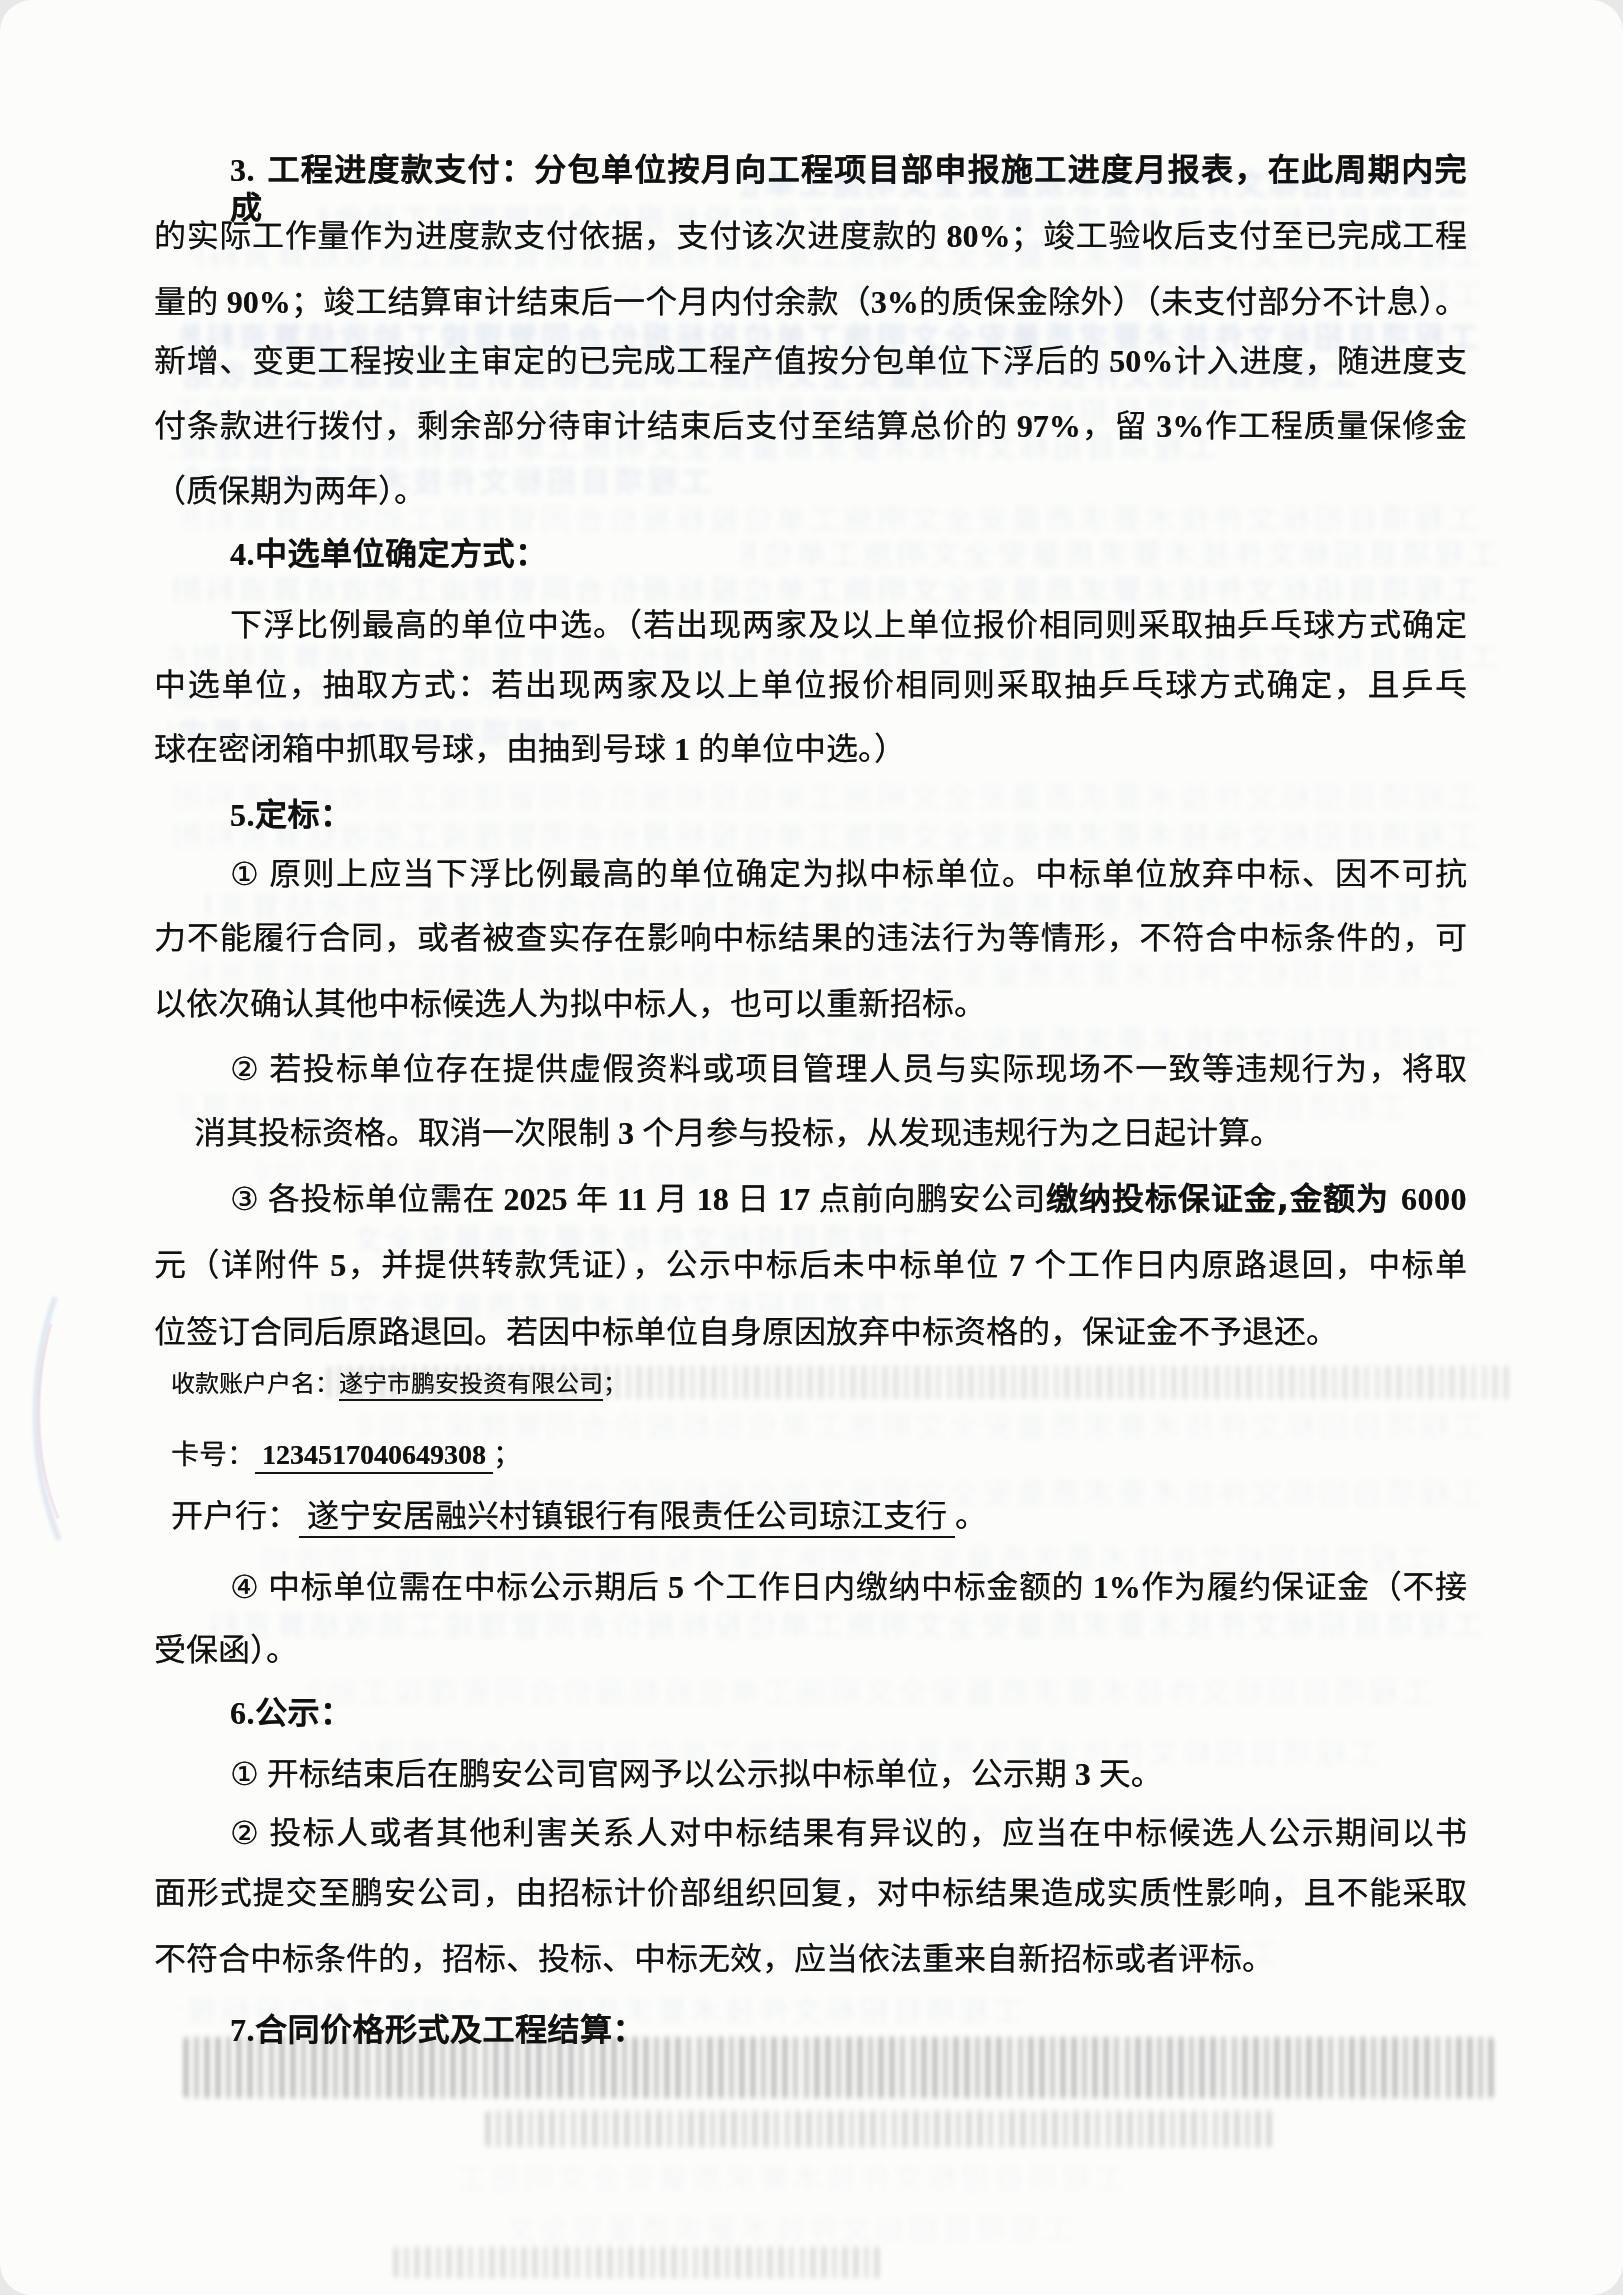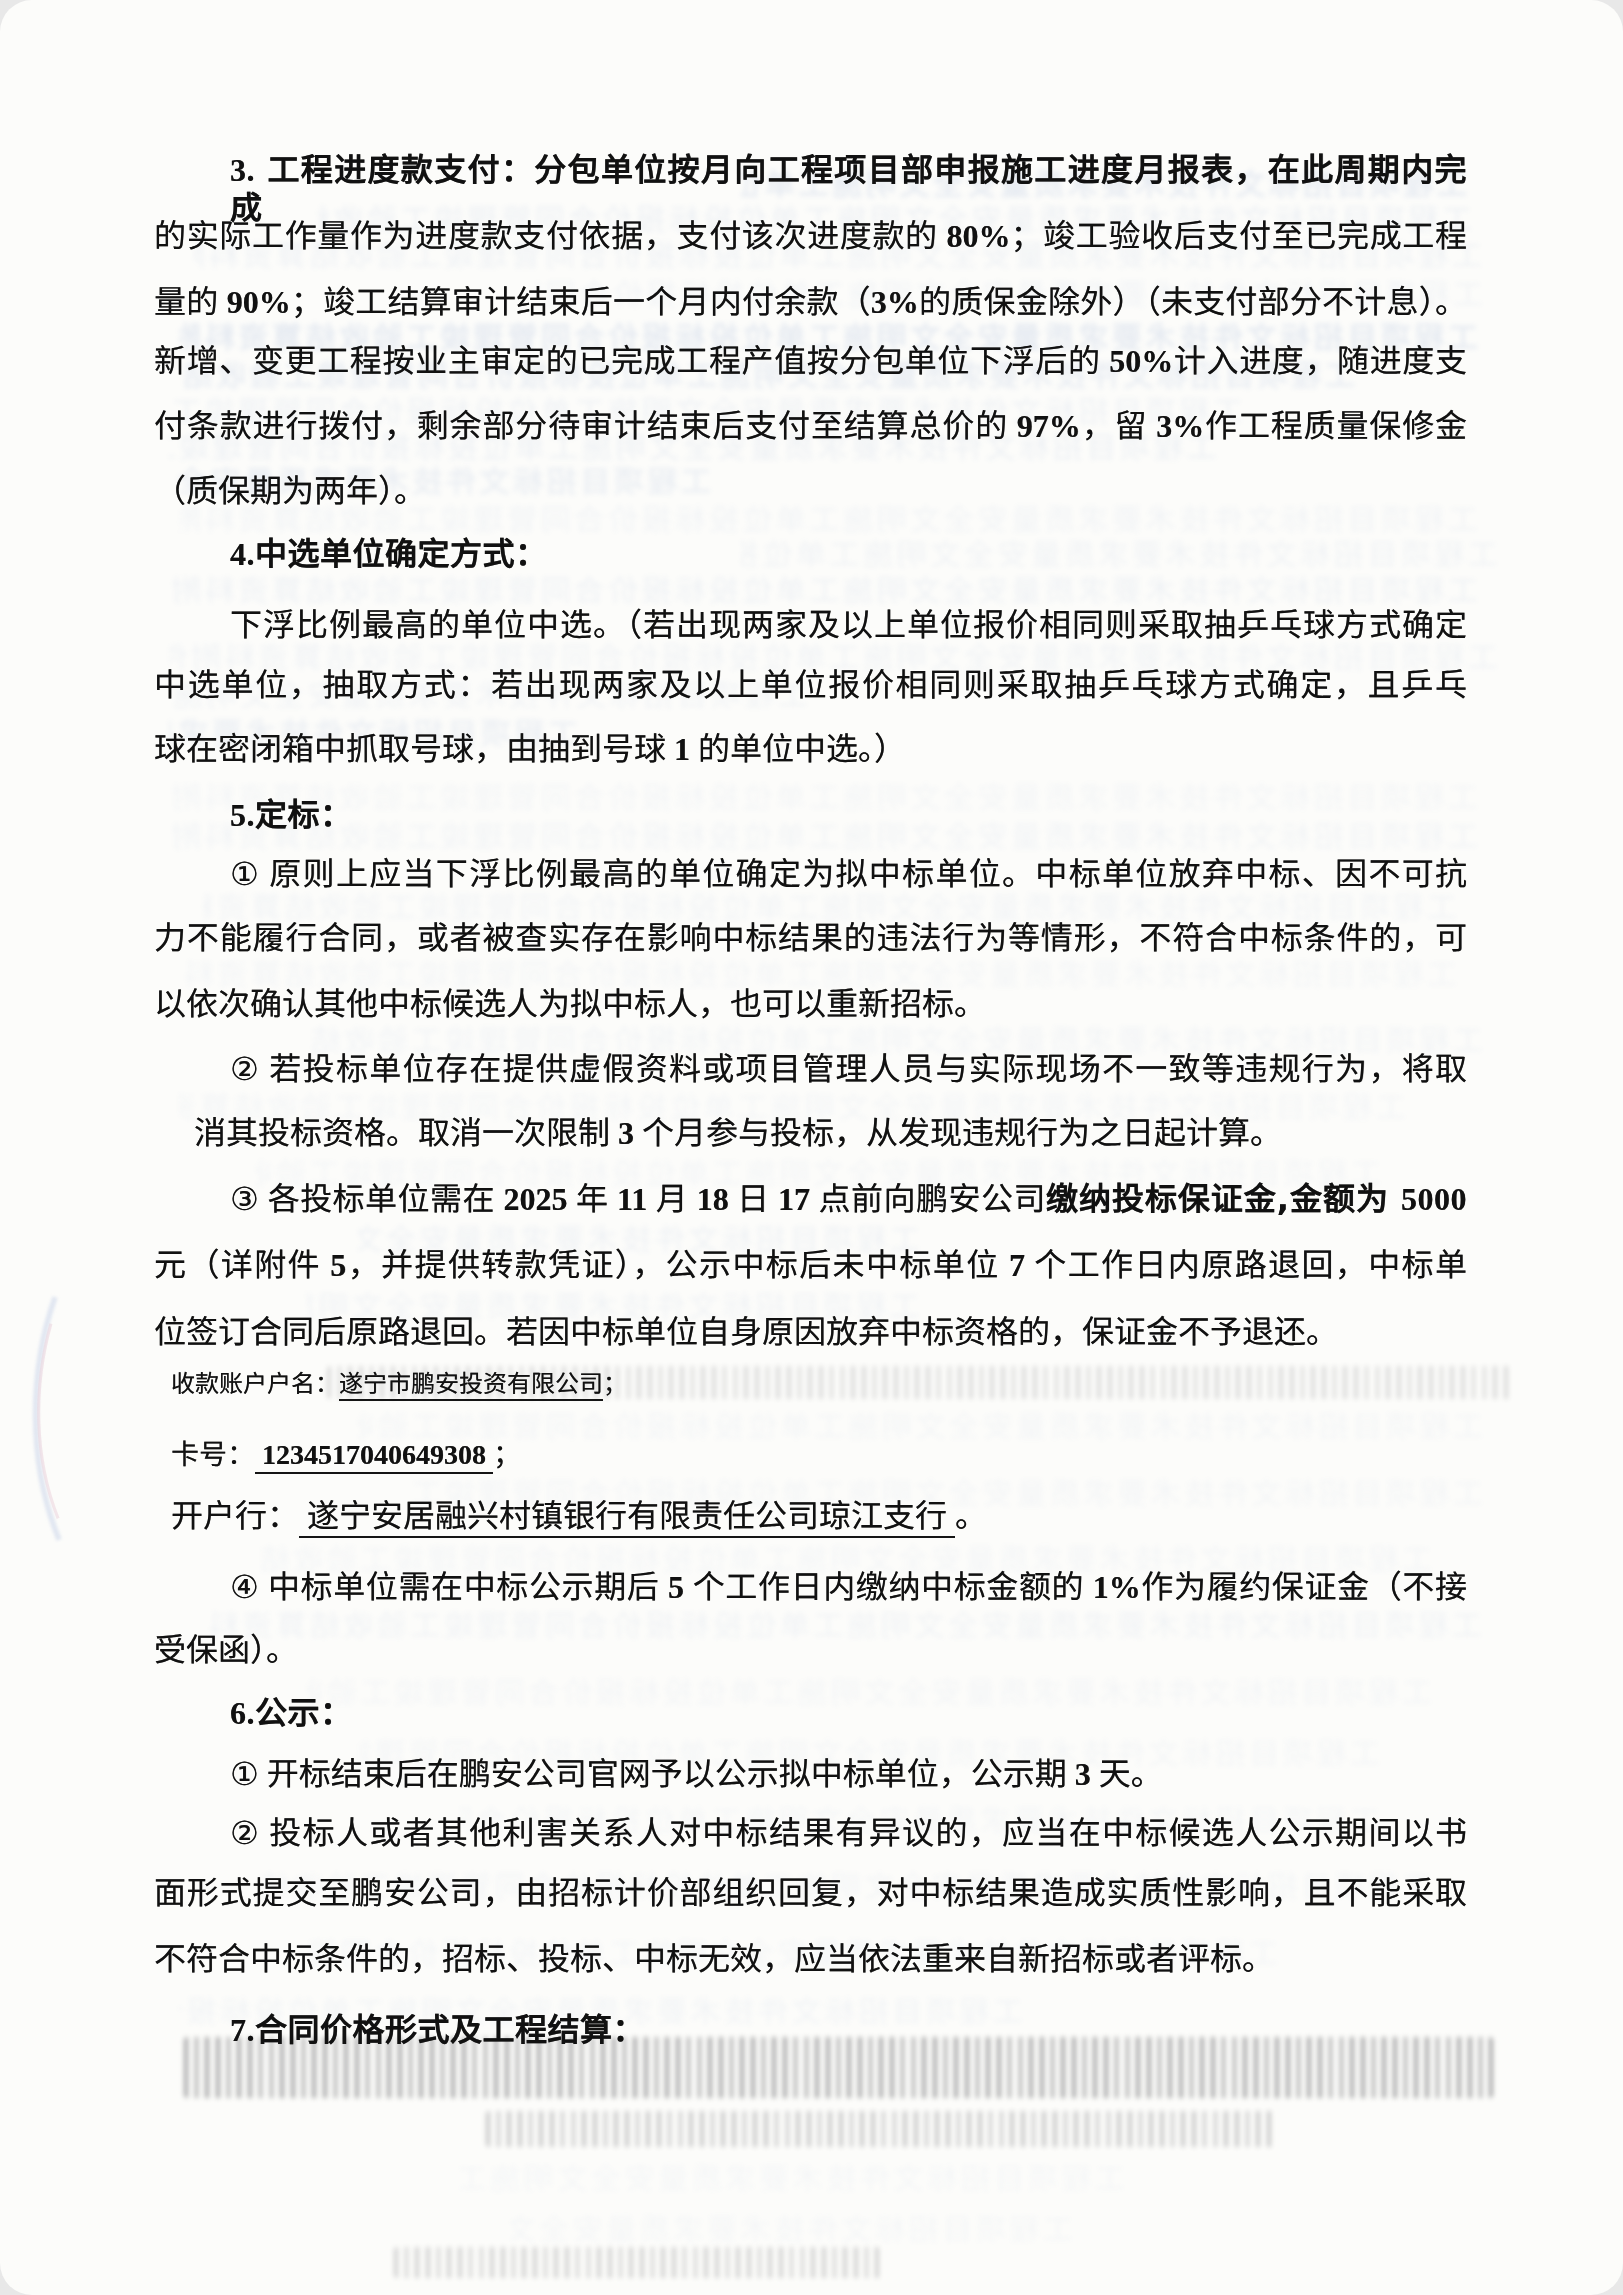--- a/index.html
+++ b/index.html
@@ -125,21 +125,21 @@
       <div class="line b" style="top: 536px; left: 230px;"><span class=""><span class="num">4.</span>中选单位确定方式：</span></div>
       <div class="line j" style="top: 607px; left: 230px; width: 1237px;"><span class="">下浮比例最高的单位中选。（若出现两家及以上单位报价相同则采取抽乒乓球方式确定</span></div>
       <div class="line j" style="top: 667px; left: 154px; width: 1313px;"><span class="">中选单位，抽取方式：若出现两家及以上单位报价相同则采取抽乒乓球方式确定，且乒乓</span></div>
       <div class="line" style="top: 731px; left: 154px;"><span class="">球在密闭箱中抓取号球，由抽到号球 <span class="num">1</span> 的单位中选。）</span></div>
       <div class="line b" style="top: 797px; left: 230px;"><span class=""><span class="num">5.</span>定标：</span></div>
       <div class="line j" style="top: 856px; left: 230px; width: 1237px;"><span class=""><span class="circ">①</span> 原则上应当下浮比例最高的单位确定为拟中标单位。中标单位放弃中标、因不可抗</span></div>
       <div class="line j" style="top: 920px; left: 154px; width: 1313px;"><span class="">力不能履行合同，或者被查实存在影响中标结果的违法行为等情形，不符合中标条件的，可</span></div>
       <div class="line" style="top: 986px; left: 154px;"><span class="">以依次确认其他中标候选人为拟中标人，也可以重新招标。</span></div>
       <div class="line j" style="top: 1051px; left: 230px; width: 1237px;"><span class=""><span class="circ">②</span> 若投标单位存在提供虚假资料或项目管理人员与实际现场不一致等违规行为，将取</span></div>
       <div class="line" style="top: 1115px; left: 154px; margin-left: 40px;"><span class="">消其投标资格。取消一次限制 <span class="num">3</span> 个月参与投标，从发现违规行为之日起计算。</span></div>
-      <div class="line j" style="top: 1181px; left: 230px; width: 1237px;"><span class=""><span class="circ">③</span> 各投标单位需在 <span class="num">2025</span> 年 <span class="num">11</span> 月 <span class="num">18</span> 日 <span class="num">17</span> 点前向鹏安公司</span><span class="b ">缴纳投标保证金,金额为 <span class="num">5000</span></span></div>
+      <div class="line j" style="top: 1181px; left: 230px; width: 1237px;"><span class=""><span class="circ">③</span> 各投标单位需在 <span class="num">2025</span> 年 <span class="num">11</span> 月 <span class="num">18</span> 日 <span class="num">17</span> 点前向鹏安公司</span><span class="b ">缴纳投标保证金,金额为 <span class="num">6000</span></span></div>
       <div class="line j" style="top: 1247px; left: 154px; width: 1313px;"><span class="">元（详附件 <span class="num">5</span>，并提供转款凭证），公示中标后未中标单位 <span class="num">7</span> 个工作日内原路退回，中标单</span></div>
       <div class="line" style="top: 1314px; left: 154px;"><span class="">位签订合同后原路退回。若因中标单位自身原因放弃中标资格的，保证金不予退还。</span></div>
       <div class="line" style="top: 1370px; left: 171px; font-size: 24px;"><span class="">收款账户户名：</span><span class="u ">遂宁市鹏安投资有限公司</span><span class="">；</span></div>
       <div class="line" style="top: 1438px; left: 171px; font-size: 28px;"><span class="">卡号：</span><span class="u num "> <span class="num">1234517040649308</span> </span><span class="">；</span></div>
       <div class="line" style="top: 1498px; left: 171px; font-size: 32px;"><span class="">开户行：</span><span class="u "> 遂宁安居融兴村镇银行有限责任公司琼江支行 </span><span class="">。</span></div>
       <div class="line j" style="top: 1569px; left: 230px; width: 1237px;"><span class=""><span class="circ">④</span> 中标单位需在中标公示期后 <span class="num">5</span> 个工作日内缴纳中标金额的 <span class="num">1%</span>作为履约保证金（不接</span></div>
       <div class="line" style="top: 1632px; left: 154px;"><span class="">受保函）。</span></div>
       <div class="line b" style="top: 1695px; left: 230px;"><span class=""><span class="num">6.</span>公示：</span></div>
       <div class="line" style="top: 1756px; left: 230px;"><span class=""><span class="circ">①</span> 开标结束后在鹏安公司官网予以公示拟中标单位，公示期 <span class="num">3</span> 天。</span></div>
       <div class="line j" style="top: 1815px; left: 230px; width: 1237px;"><span class=""><span class="circ">②</span> 投标人或者其他利害关系人对中标结果有异议的，应当在中标候选人公示期间以书</span></div>

